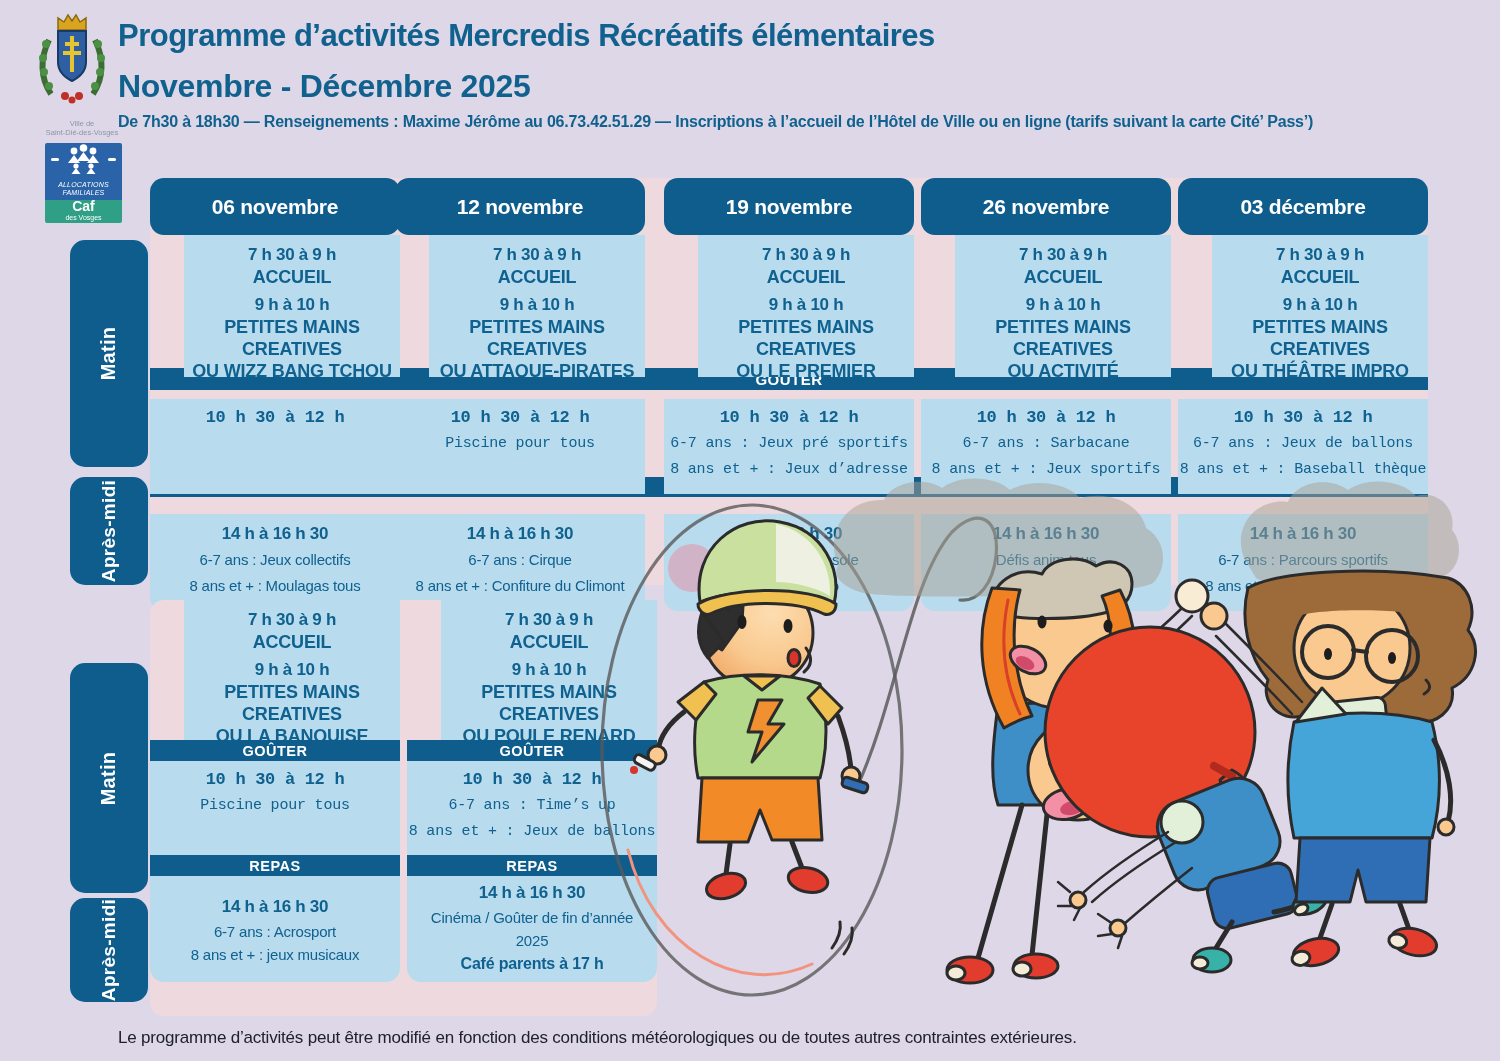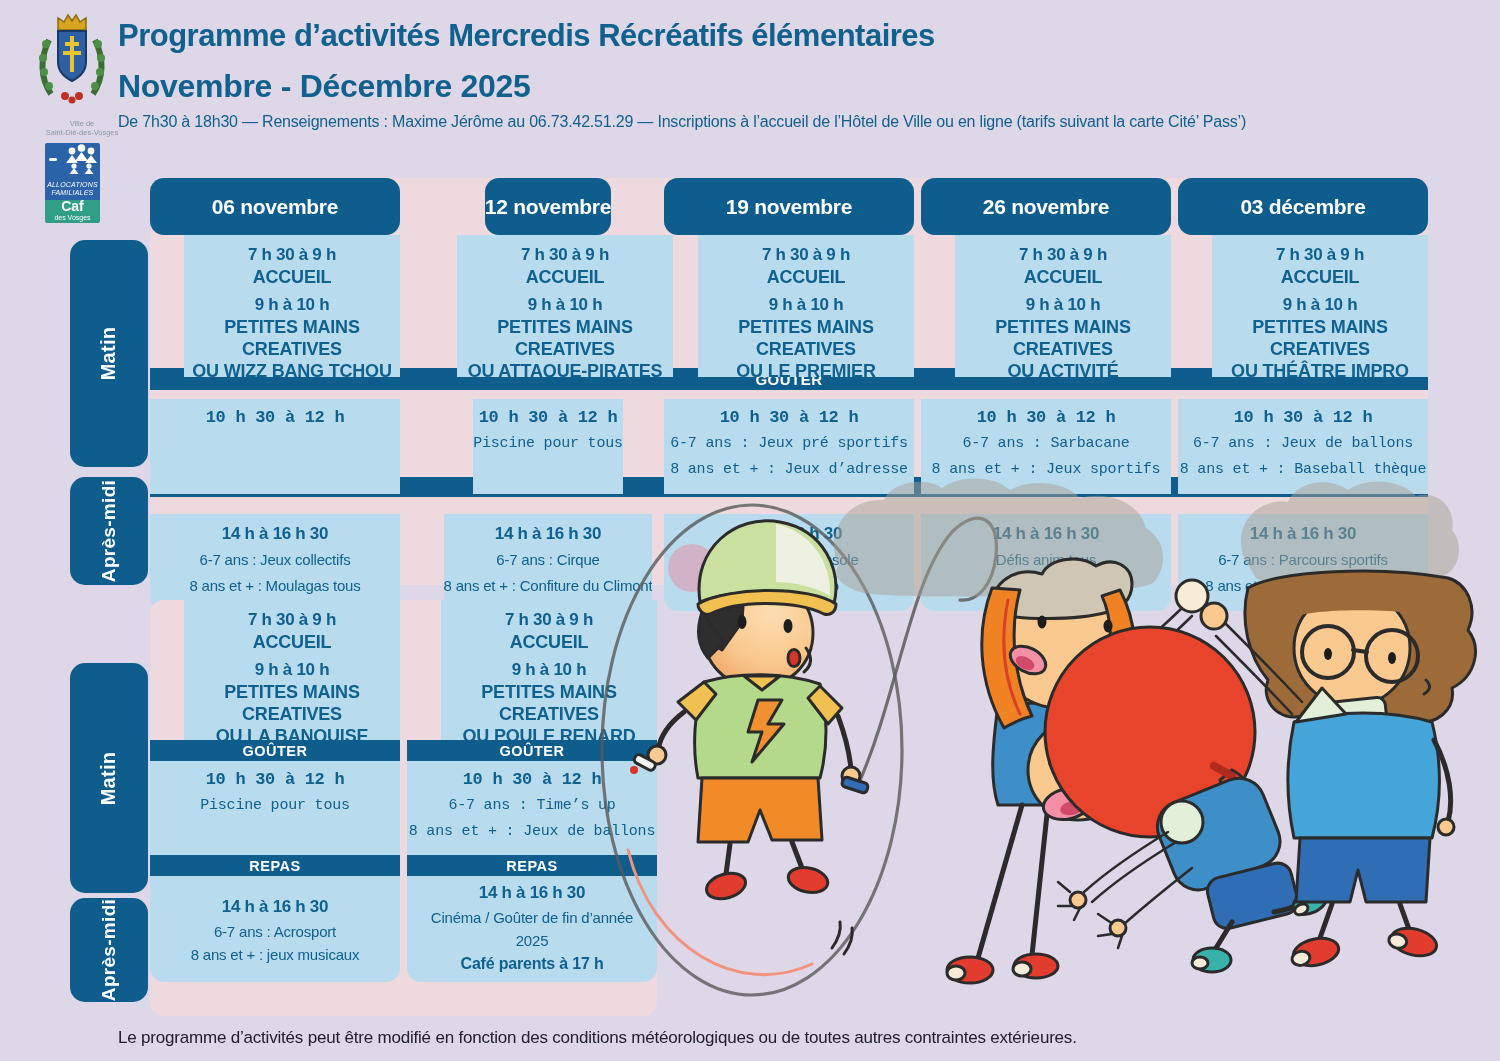--- a/index.html
+++ b/index.html
@@ -5,21 +5,21 @@
   html,body{margin:0;padding:0;}
   body{
     width:1500px;height:1061px;position:relative;overflow:hidden;
     background:#ddd7e7;
     font-family:"Liberation Sans", sans-serif;
   }
   .abs{position:absolute;}
   
   .title{left:118px;top:18px;font-size:31px;font-weight:bold;color:#11618f;letter-spacing:-0.5px;}
   .subtitle{left:118px;top:68px;font-size:32px;font-weight:bold;color:#11618f;letter-spacing:-0.3px;}
-  .infoline{left:118px;top:113px;font-size:16px;font-weight:normal;color:#11618f;letter-spacing:-0.2px;}
+  .infoline{left:118px;top:113px;font-size:16px;font-weight:bold;color:#11618f;letter-spacing:-0.2px;}
   .citytext{left:14px;top:106px;width:136px;text-align:center;font-size:7.5px;color:#8d96a8;line-height:9px;margin-top:13px;}
   .footer{left:118px;top:1028px;font-size:17px;font-weight:normal;color:#20202e;letter-spacing:-0.2px;}
   
   .underlay{background:#eedade;border-radius:14px;}
   
   .col{position:absolute;width:250px;display:flex;flex-direction:column;}
   .colhead{height:57px;background:#0e5d8c;border-radius:14px;display:flex;align-items:center;justify-content:center;
            color:#fff;font-weight:bold;font-size:21px;letter-spacing:-0.3px;}
   .cell{background:#b9dbee;text-align:center;color:#0f618f;overflow:hidden;}
   .cell.last{border-radius:0 0 14px 14px;}
@@ -36,21 +36,21 @@
   .morning .t-up + .t-time{margin-top:6px;}
   .cell.midday{padding-top:8px;font-family:Liberation Mono, monospace;}
   .cell.afternoon{padding-top:9px;}
   .midday .t-time,.afternoon .t-time{margin-bottom:2px;}
   .s2 .cell.afternoon{padding-top:6px;}
   .s2 .afternoon .t-line{line-height:23px;}
   
   .side-tab{left:70px;width:78px;background:#0e5d8c;border-radius:15px;display:flex;align-items:center;justify-content:center;}
   .side-tab span{transform:rotate(-90deg);white-space:nowrap;color:#fff;font-weight:bold;font-size:20px;letter-spacing:0.3px;}
   
-  .caf{left:45px;top:143px;width:55px;height:80px;display:flex;flex-direction:column;border-radius:2px;overflow:hidden;}
+  .caf{left:45px;top:143px;width:77px;height:80px;display:flex;flex-direction:column;border-radius:2px;overflow:hidden;}
   .caf-blue{height:57px;background:#2a63a8;position:relative;color:#fff;text-align:center;}
   .caf-alloc{font-style:italic;font-size:7px;line-height:8px;position:absolute;bottom:3px;width:100%;letter-spacing:0.2px;}
   .caf-green{height:23px;background:#2f9f85;color:#fff;text-align:center;line-height:11px;}
   .caf-name{font-weight:bold;font-size:14px;display:block;margin-top:1px;}
   .caf-dept{font-size:7px;display:block;}
 </style>
 </head>
 <body>
 
 <svg class="abs" style="left:36px;top:10px;" width="72" height="94" viewBox="0 0 72 94">
@@ -147,21 +147,21 @@
     <div class="t-line"></div>
   </div>
   <div class="spacer" style="height:20px;"></div>
   <div class="cell afternoon last" style="height:88px;">
     <div class="t-time">14 h à 16 h 30</div>
     <div class="t-line">6-7 ans :  Jeux collectifs</div>
     <div class="t-line">8 ans et + : Moulagas tous</div>
   </div>
 </div>
 
-<div class="col" style="left:423px;top:178px;align-items:center;">
+<div class="col" style="left:395px;top:178px;">
   <div class="colhead">
       <span>12 novembre</span>
     </div>
   <div class="cell morning" style="height:133px;">
     <div class="t-time">7 h 30 à 9 h</div>
     <div class="t-up">ACCUEIL</div>
     <div class="t-time">9 h à 10 h</div>
     <div class="t-up">PETITES MAINS CREATIVES</div>
     <div class="t-up">OU ATTAQUE-PIRATES</div>
   </div>

